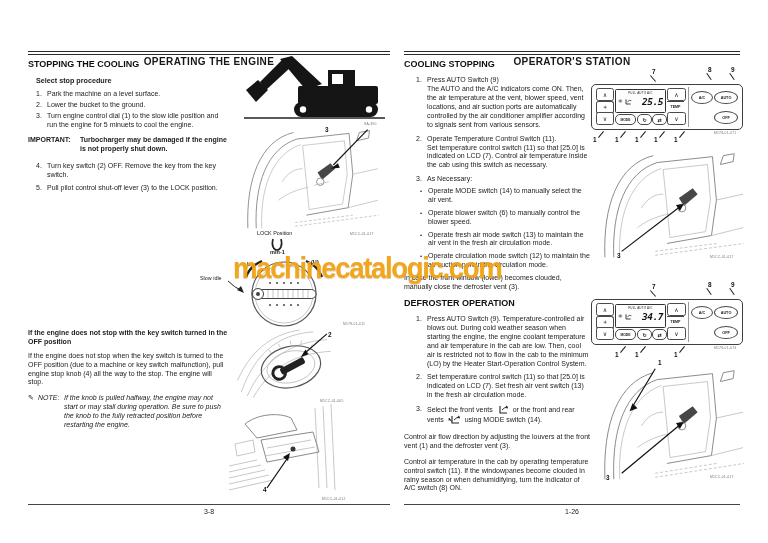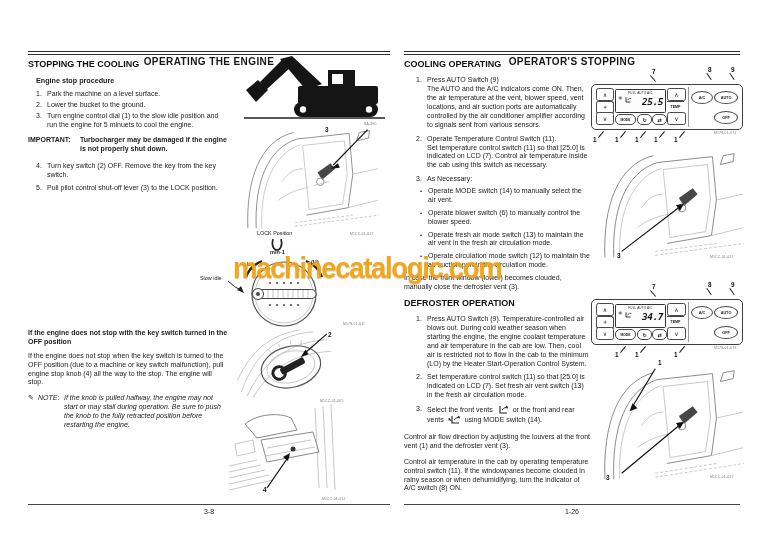--- a/index.html
+++ b/index.html
@@ -38,21 +38,21 @@
   .diallbl{position:absolute;font-size:5.6px;font-weight:bold;color:#1a1a1a;}
   .smalllbl{position:absolute;font-size:5.4px;color:#1a1a1a;}
   
   svg .s{fill:none;stroke:#8a8a8a;stroke-width:1;}
   svg .s2{fill:none;stroke:#b0b0b0;stroke-width:.7;}
   
   .acpanel{position:absolute;width:150px;height:44px;background:#fff;border:1.2px solid #3f3f3f;border-radius:5px;}
   .pbtn{position:absolute;border:.9px solid #4a4a4a;border-radius:2.5px;display:flex;align-items:center;justify-content:center;font-size:6px;color:#222;background:#fff;}
   .lcd{position:absolute;left:23px;top:4px;width:49px;height:22px;border:1px solid #333;border-radius:1.5px;background:#fdfdfd;}
   .lcd-top{font-size:3px;text-align:center;letter-spacing:.2px;color:#222;padding-top:1px;white-space:nowrap;}
-  .lcd-row{display:flex;padding:1px 2px 0 2px;gap:1px;}
+  .lcd-row{display:flex;align-items:center;padding:1px 2px 0 2px;gap:1px;}
   .lcd-fan{font-size:5.5px;line-height:1;}
   .lcd-val{flex:1;text-align:right;font-family:"DejaVu Sans Mono",monospace;font-weight:bold;font-style:italic;font-size:9.5px;letter-spacing:-.5px;color:#111;}
   .pill{position:absolute;top:29px;height:9px;border:.9px solid #4a4a4a;border-radius:5px;display:flex;align-items:center;justify-content:center;font-size:3.4px;font-weight:bold;color:#222;background:#fff;}
   .obtn{position:absolute;border:.9px solid #4a4a4a;border-radius:50%;display:flex;align-items:center;justify-content:center;font-size:3.8px;font-weight:bold;color:#222;background:#fff;}
   .pdiv{position:absolute;left:96px;top:2px;bottom:2px;width:0;border-left:.8px solid #9a9a9a;}
   .templbl{position:absolute;left:75px;top:16px;width:17px;height:9px;border-top:1px solid #444;display:flex;align-items:center;justify-content:center;font-size:3.6px;font-weight:bold;}
   
   .watermark{position:absolute;left:233px;top:251px;font-size:30px;font-weight:bold;letter-spacing:-1.5px;
     transform:scaleX(.92);transform-origin:left top;opacity:.95;white-space:nowrap;
     text-shadow:0 1px 1px rgba(150,85,0,.35);}
@@ -60,21 +60,21 @@
 </style>
 </head>
 <body>
 
 <div class="abs" style="left:0;top:0;width:400px;height:543px;">
   <div class="pg-header" style="left:28px;width:362px;">OPERATING THE ENGINE</div>
   <div class="hdr-rule" style="left:28px;width:362px;"></div>
 
   <div class="txtcol" style="left:28px;top:59px;width:200px;">
     <div class="sec-title">STOPPING THE COOLING</div>
-    <div class="sub-title">Engine stop procedure</div>
+    <div class="sub-title">Select stop procedure</div>
     <div class="step">
         <span class="num">1.</span>
         <span class="txt">Park the machine on a level surface.</span>
       </div>
     <div class="step">
         <span class="num">2.</span>
         <span class="txt">Lower the bucket to the ground.</span>
       </div>
     <div class="step">
         <span class="num">3.</span>
@@ -198,25 +198,25 @@
     <polygon points="63,49 56,53 61,57" fill="#111"></polygon>
   </svg>
   <div class="co" style="left:263px;top:486px;">4</div>
   <div class="figcode" style="left:322px;top:497px;">M1CC-01-012</div>
 
   <div class="ftr-rule" style="left:28px;width:362px;"></div>
   <div class="pg-num" style="left:28px;width:362px;">3-8</div>
 </div>
 
 <div class="abs" style="left:400px;top:0;width:368px;height:543px;">
-  <div class="pg-header" style="left:4px;width:336px;">OPERATOR'S STOPPING</div>
+  <div class="pg-header" style="left:4px;width:336px;">OPERATOR'S STATION</div>
   <div class="hdr-rule" style="left:4px;width:336px;"></div>
 
   <div class="txtcol" style="left:4px;top:59px;width:186px;">
-    <div class="sec-title">COOLING OPERATING</div>
+    <div class="sec-title">COOLING STOPPING</div>
     <div class="r-step">
         <span class="num">1.</span>
         <span class="txt">Press AUTO Switch (9)
 The AUTO and the A/C indicators come ON. Then, the air temperature at the vent, blower speed, vent locations, and air suction ports are automatically controlled by the air conditioner amplifier according to signals sent from various sensors.</span>
       </div>
     <div class="r-step">
         <span class="num">2.</span>
         <span class="txt">Operate Temperature Control Switch (11).
 Set temperature control switch (11) so that [25.0] is indicated on LCD (7). Control air temperature inside the cab using this switch as necessary.</span>
       </div>

